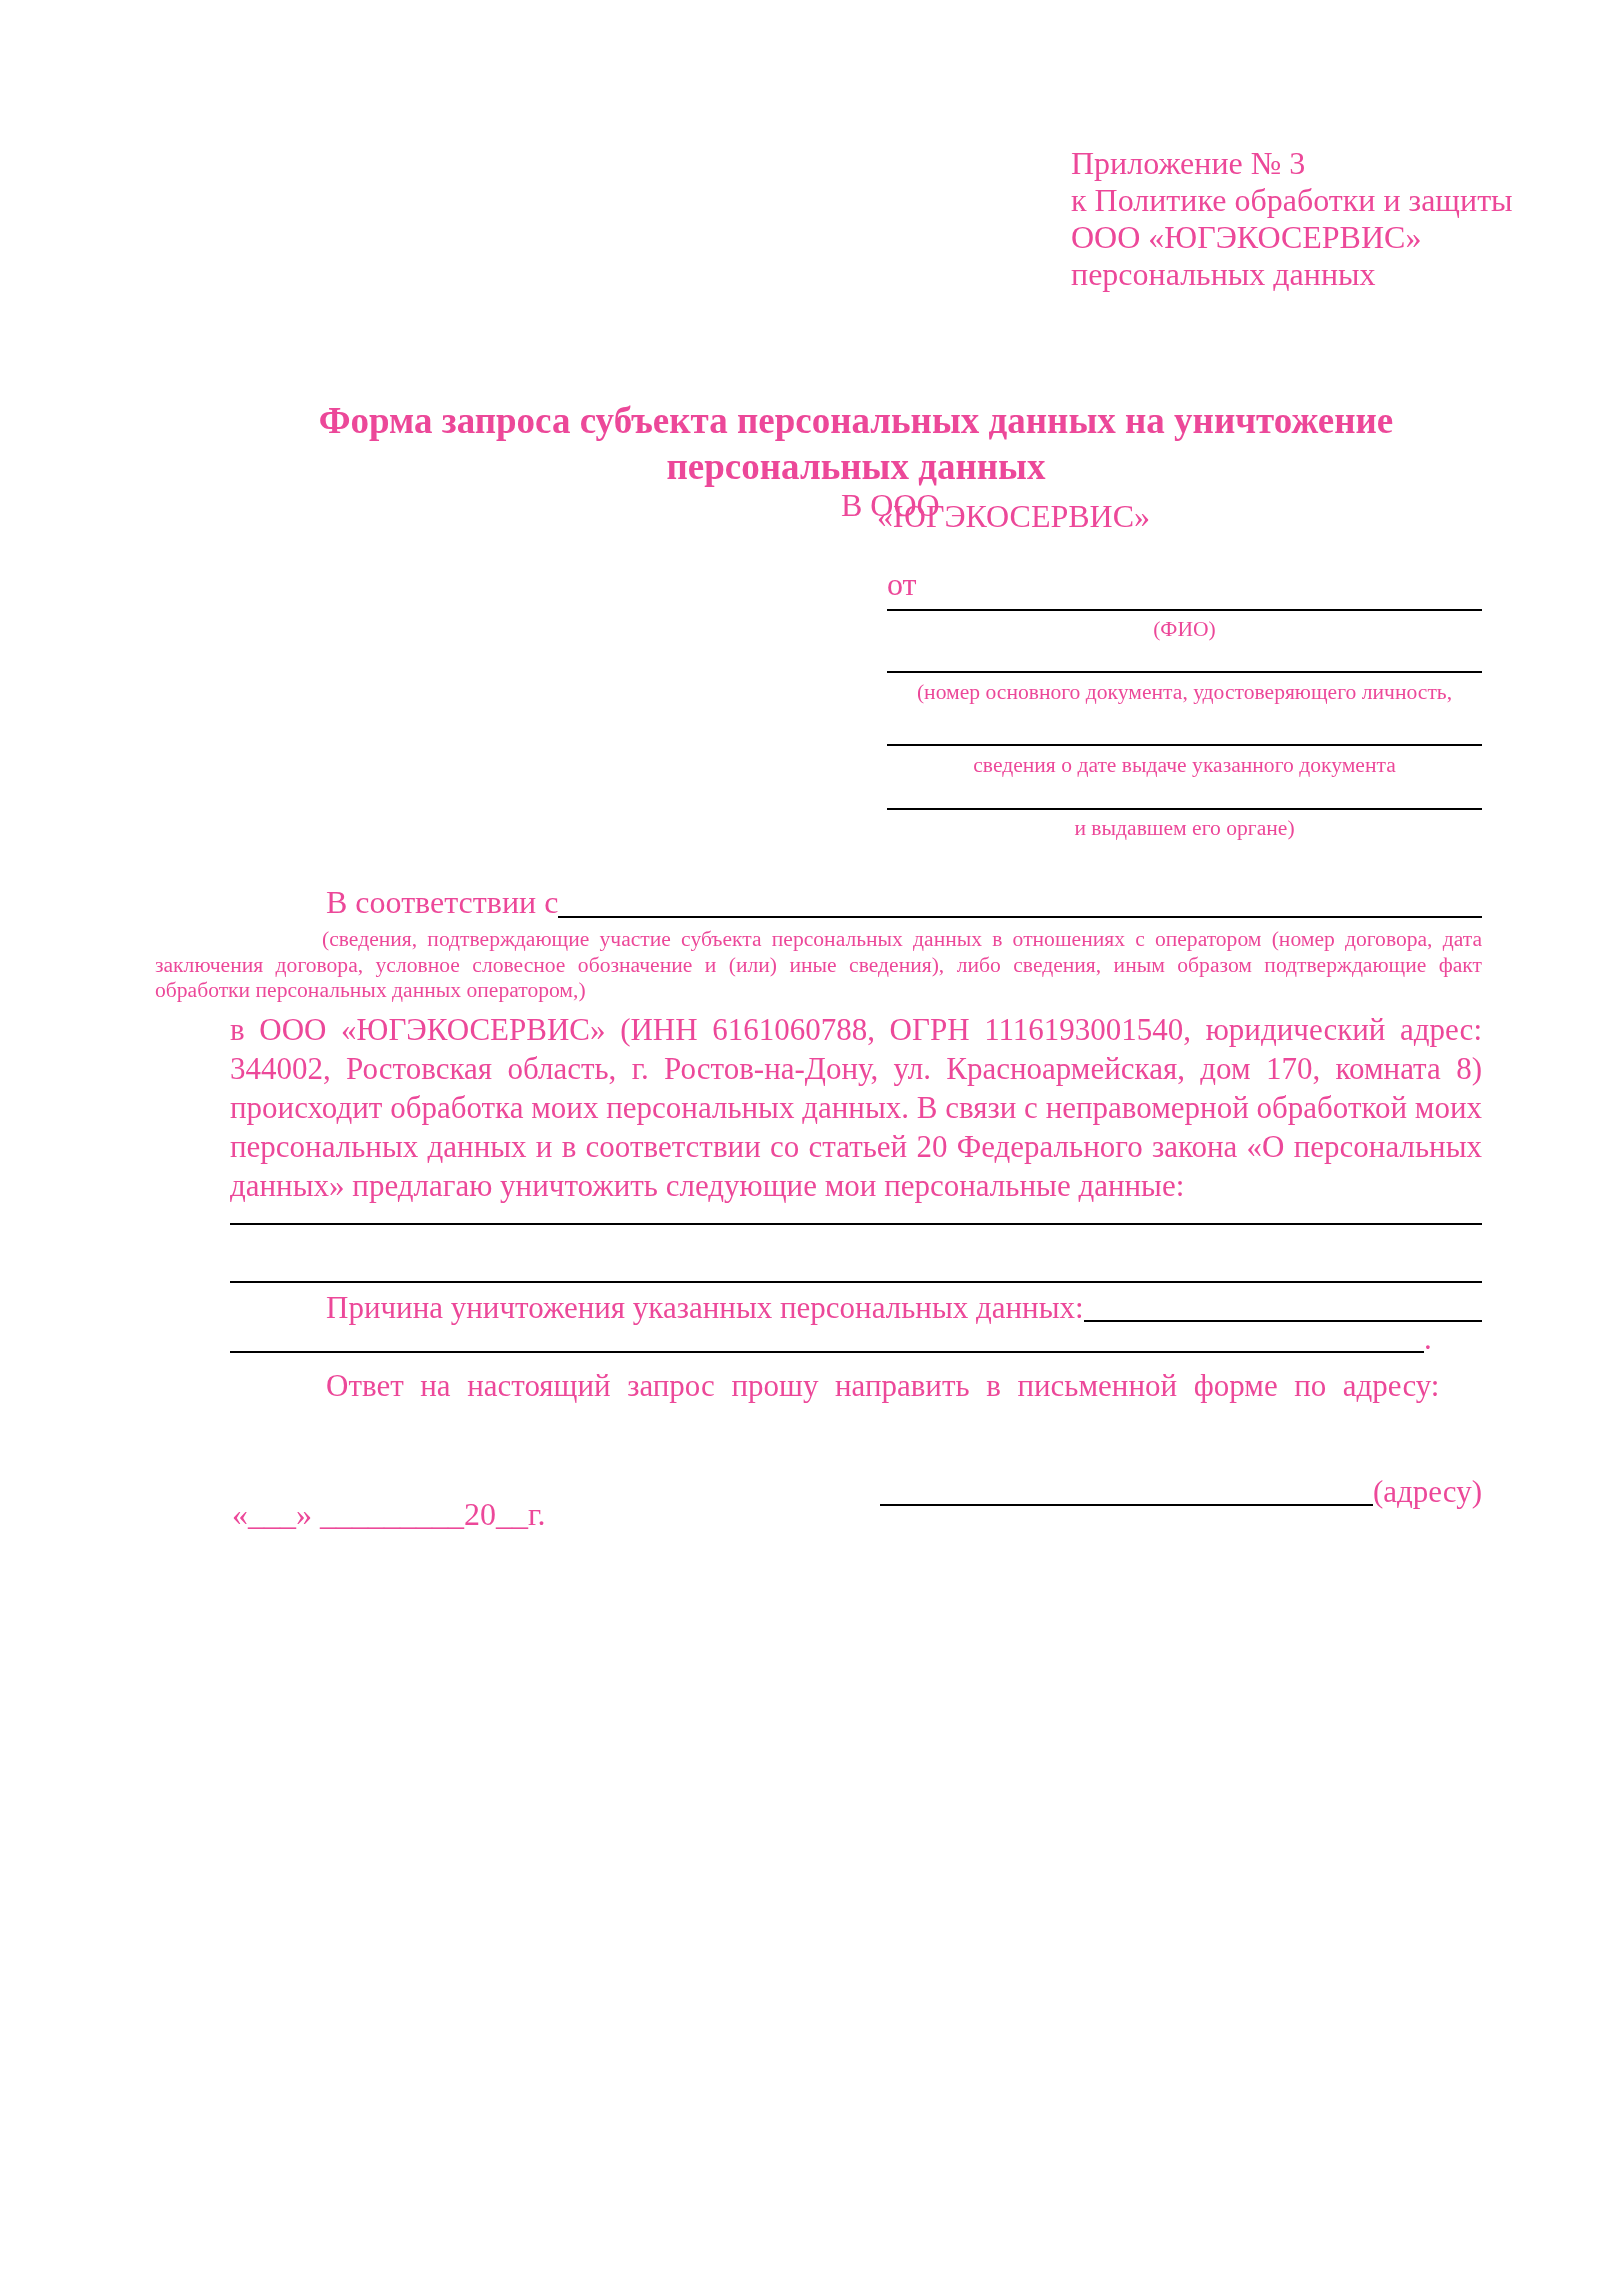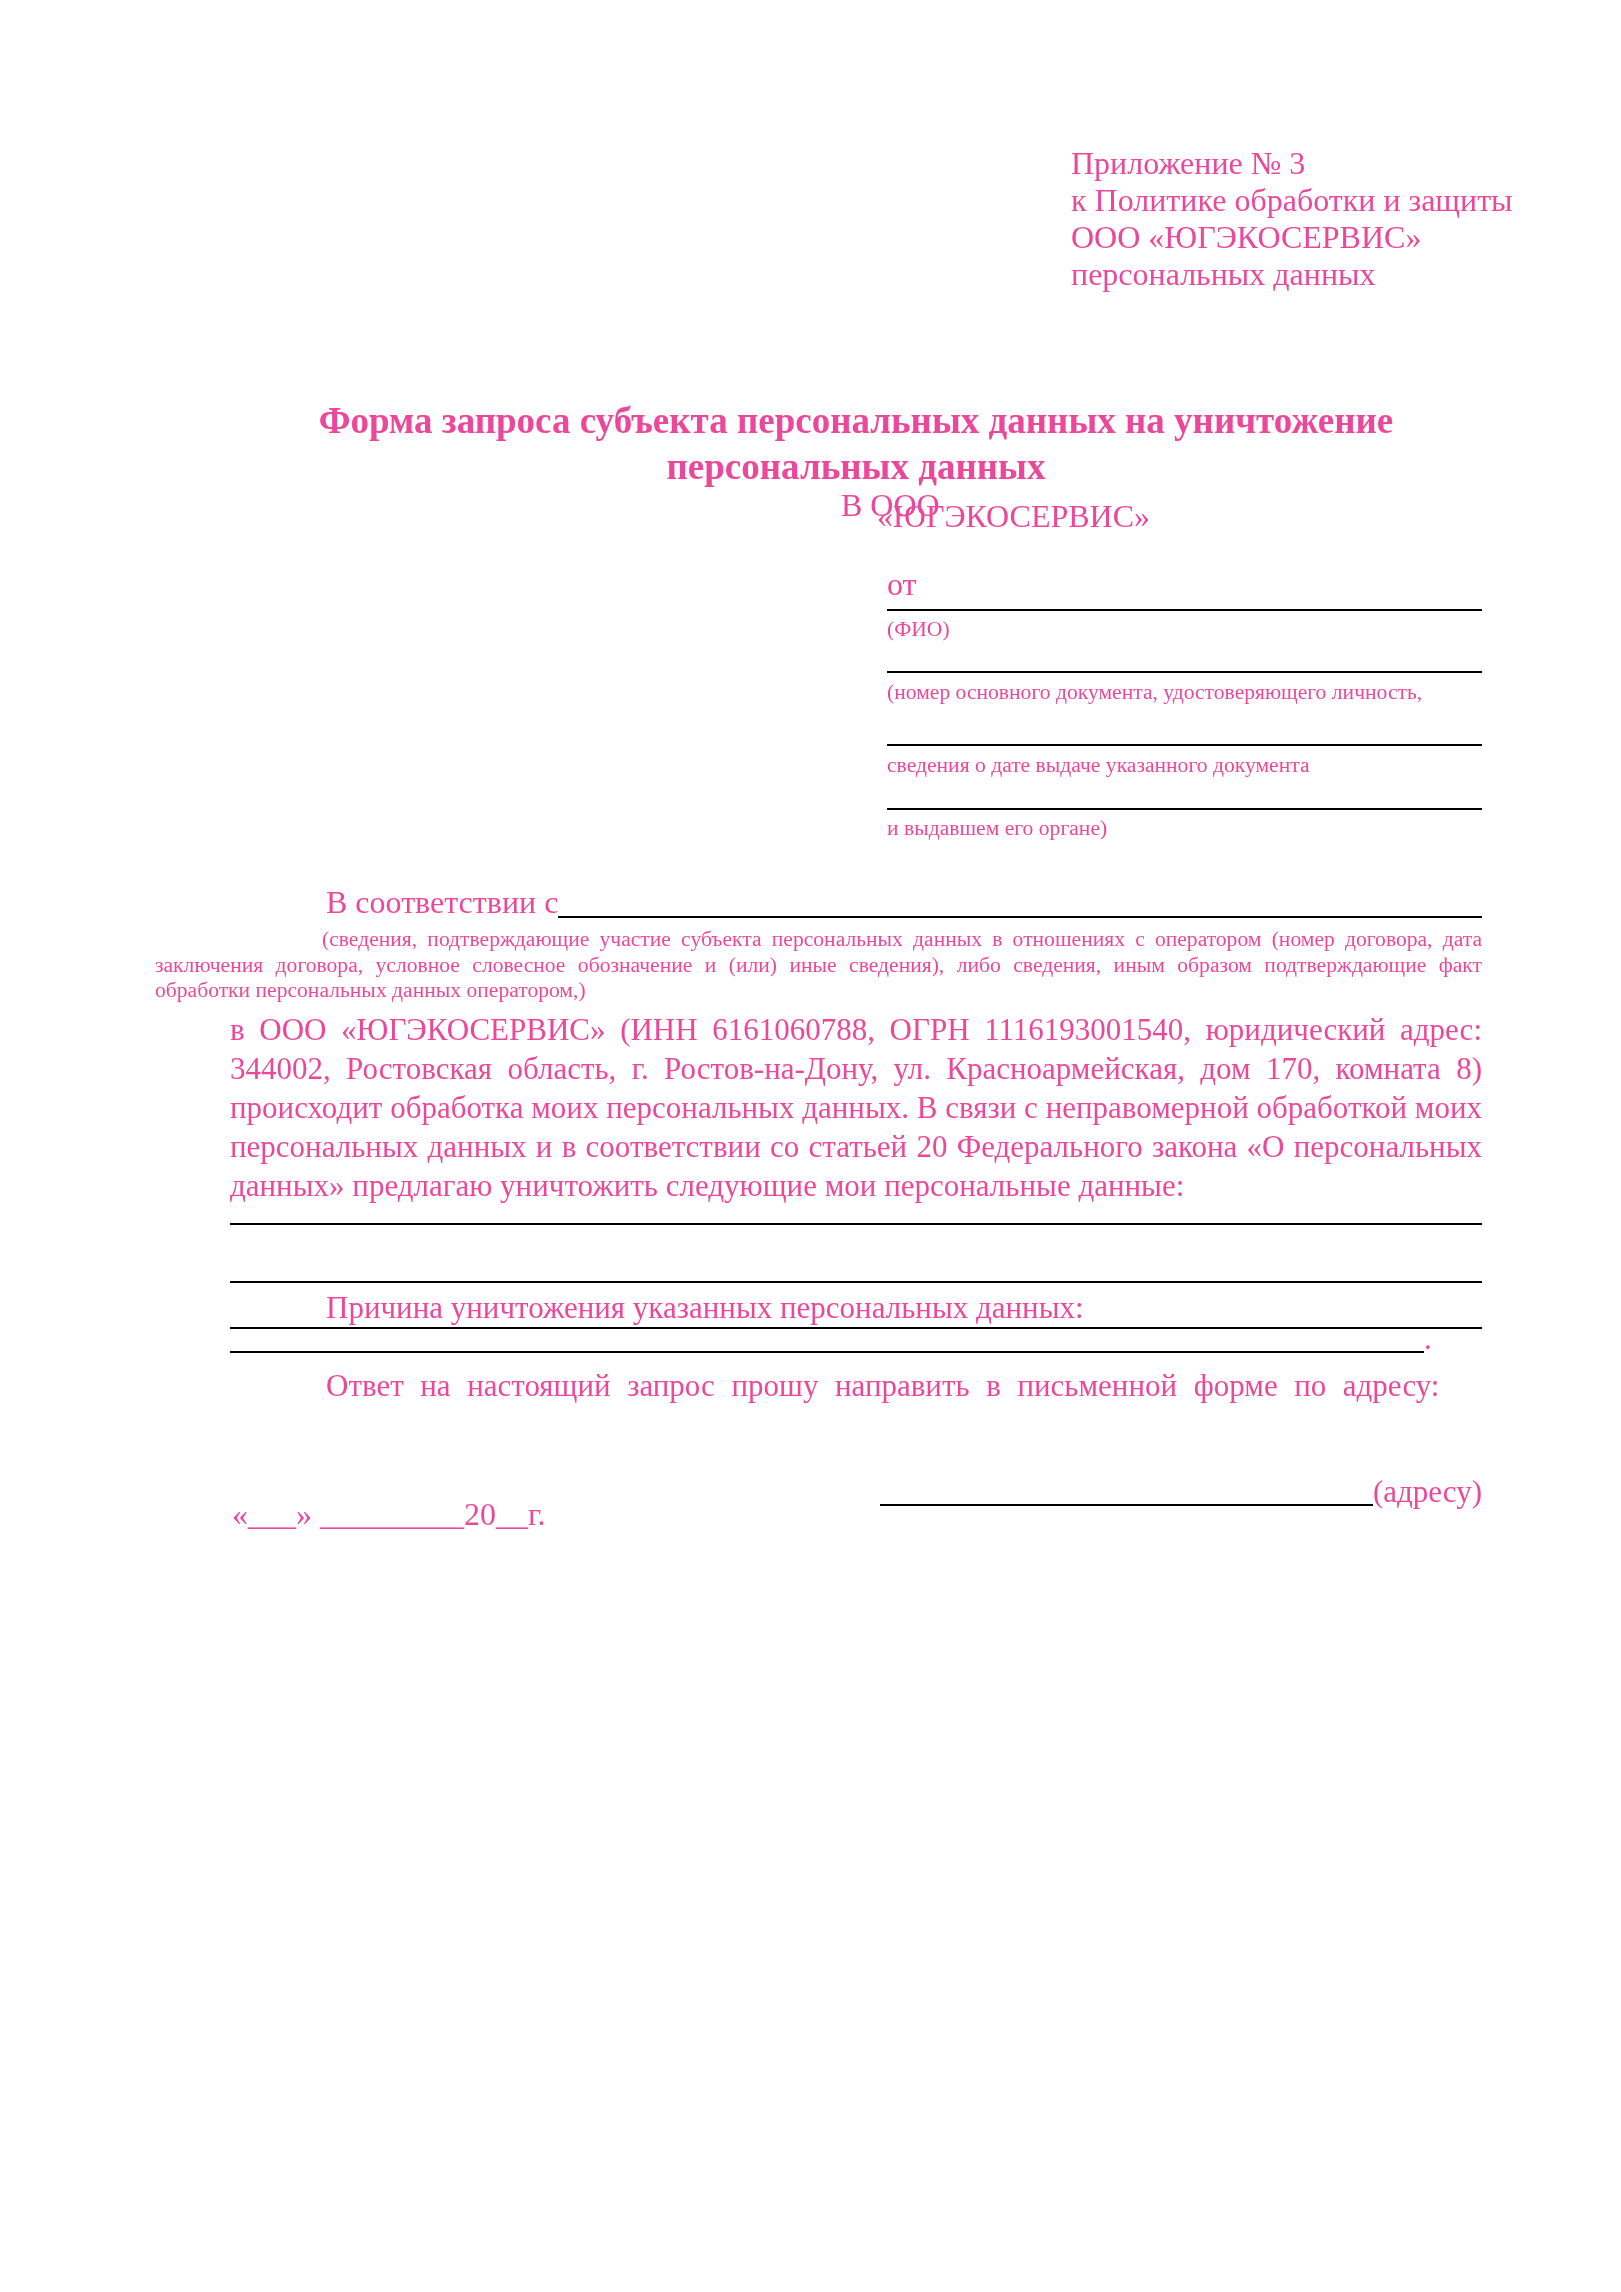--- a/index.html
+++ b/index.html
@@ -24,21 +24,21 @@
     font-size: 37px; line-height: 46px;
   }
   .addr { font-size: 32px; line-height: 37px; white-space: nowrap; }
 
   .blank-line {
     position: absolute; left: 887px; width: 595px;
     border-bottom: 2.9px solid #000; height: 0;
   }
   .blank-caption {
     position: absolute; left: 887px; width: 595px;
-    font-size: 21.6px; line-height: 25.5px; font-family: Liberation Serif, serif;
+    text-align: center; font-size: 21.6px; line-height: 25.5px; font-family: Liberation Serif, serif;
   }
 
   .accordance-row {
     left: 230px; top: 882px; width: 1252px;
     display: flex; font-size: 32px; line-height: 41px;
   }
   .accordance-row .lead { padding-left: 96px; white-space: nowrap; }
   .fill-line { flex: 1; border-bottom: 2.9px solid #000; margin-bottom: 4.9px; }
 
   .small-note {
@@ -51,21 +51,21 @@
     left: 230px; top: 1010px; width: 1252px;
     font-size: 31px; line-height: 39px;
     text-align: justify;
   }
 
   .rule-a { left: 230px; top: 1223px; width: 1252px; border-bottom: 2.9px solid #000; height: 0; }
   .rule-b { left: 230px; top: 1281px; width: 1252px; border-bottom: 2.9px solid #000; height: 0; }
 
   .reason-row {
     left: 230px; top: 1288px; width: 1252px;
-    display: flex; font-size: 31px; line-height: 39px; flex-direction: column;
+    display: flex; font-size: 31px; line-height: 39px;
   }
   .reason-row .lead { padding-left: 96px; white-space: nowrap; }
 
   .period-row {
     left: 230px; top: 1319px; width: 1252px;
     display: flex; font-size: 31px; line-height: 39px;
   }
   .period-row .pline { width: 1194px; border-bottom: 2.9px solid #000; margin-bottom: 4.9px; }
 
   .answer-par {

